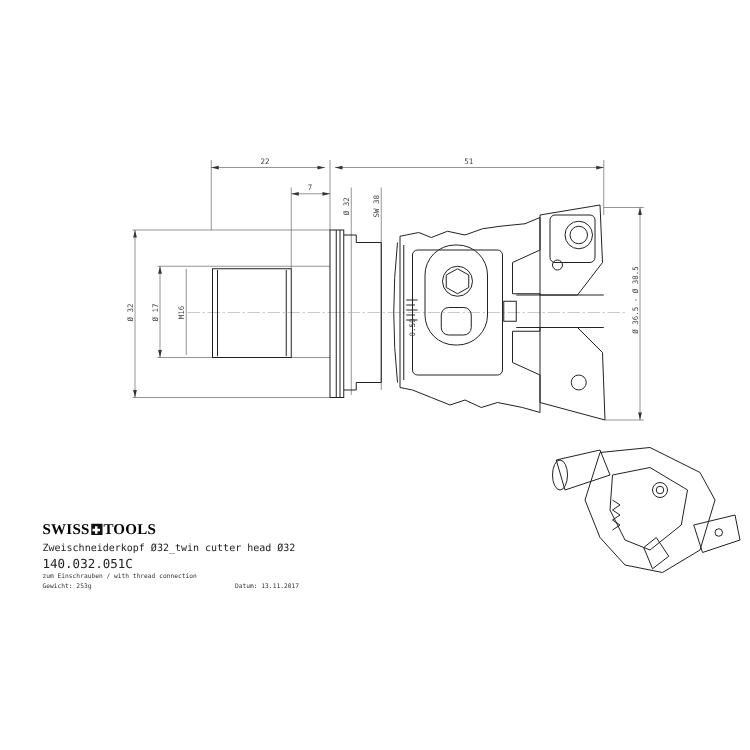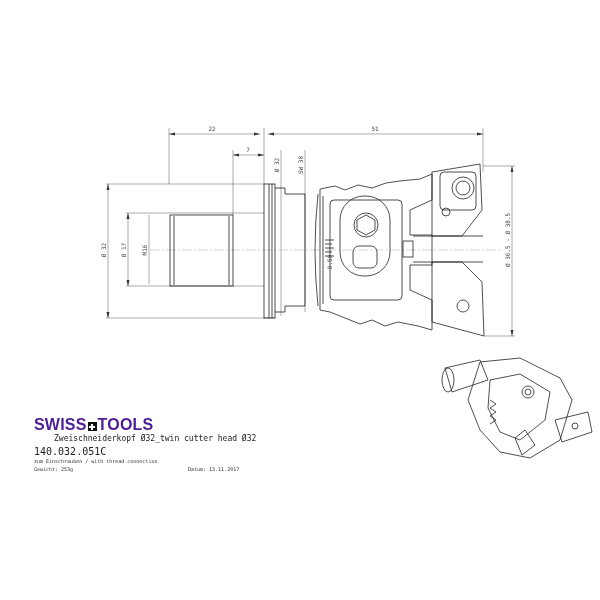--- a/index.html
+++ b/index.html
@@ -1,23 +1,23 @@
 <!DOCTYPE html>
 <html><head>
 <meta charset="utf-8">
 <style>
   html, body { margin:0; padding:0; background:#ffffff; }
   body { width:600px; height:600px; position:relative; overflow:hidden; font-family:"DejaVu Sans", sans-serif; }
   #drawing { position:absolute; left:0; top:0; width:600px; height:600px; }
   .dim { font-family:"DejaVu Sans Mono", monospace; font-size:6px; fill:#444; }
-  .logo { position:absolute; left:34px; top:416px; font-family:Liberation Sans, sans-serif; font-weight:bold; font-size:16px; letter-spacing:0.2px; color:#4c1d95; }
+  .logo { position:absolute; left:34px; top:416px; font-family:Liberation Serif, serif; font-weight:bold; font-size:12px; letter-spacing:0.2px; color:#000000; }
   .logo .cross { display:inline-block; width:9px; height:9px; background:#111; position:relative; vertical-align:-1px; margin:0 1px; }
   .logo .cross::before { content:""; position:absolute; left:3.5px; top:1.5px; width:2px; height:6px; background:#fff; }
   .logo .cross::after { content:""; position:absolute; left:1.5px; top:3.5px; width:6px; height:2px; background:#fff; }
-  .title { position:absolute; left:34px; top:434px; font-family:"DejaVu Sans Mono", monospace; font-size:8px; color:#222; white-space:nowrap;margin-left:20px; }
+  .title { position:absolute; left:34px; top:434px; font-family:"DejaVu Sans Mono", monospace; font-size:8px; color:#222; white-space:nowrap; }
   .code { position:absolute; left:34px; top:446px; font-family:"DejaVu Sans Mono", monospace; font-size:10px; color:#222; }
   .small { position:absolute; font-family:"DejaVu Sans Mono", monospace; font-size:5px; color:#333; white-space:nowrap; }
 </style>
 </head>
 <body>
 
 <svg id="drawing" viewBox="0 0 600 600" xmlns="http://www.w3.org/2000/svg">
   <g fill="none" stroke="#222" stroke-width="0.8">
 
     <line x1="169" y1="128" x2="169" y2="184" stroke="#555" stroke-width="0.5"></line>

